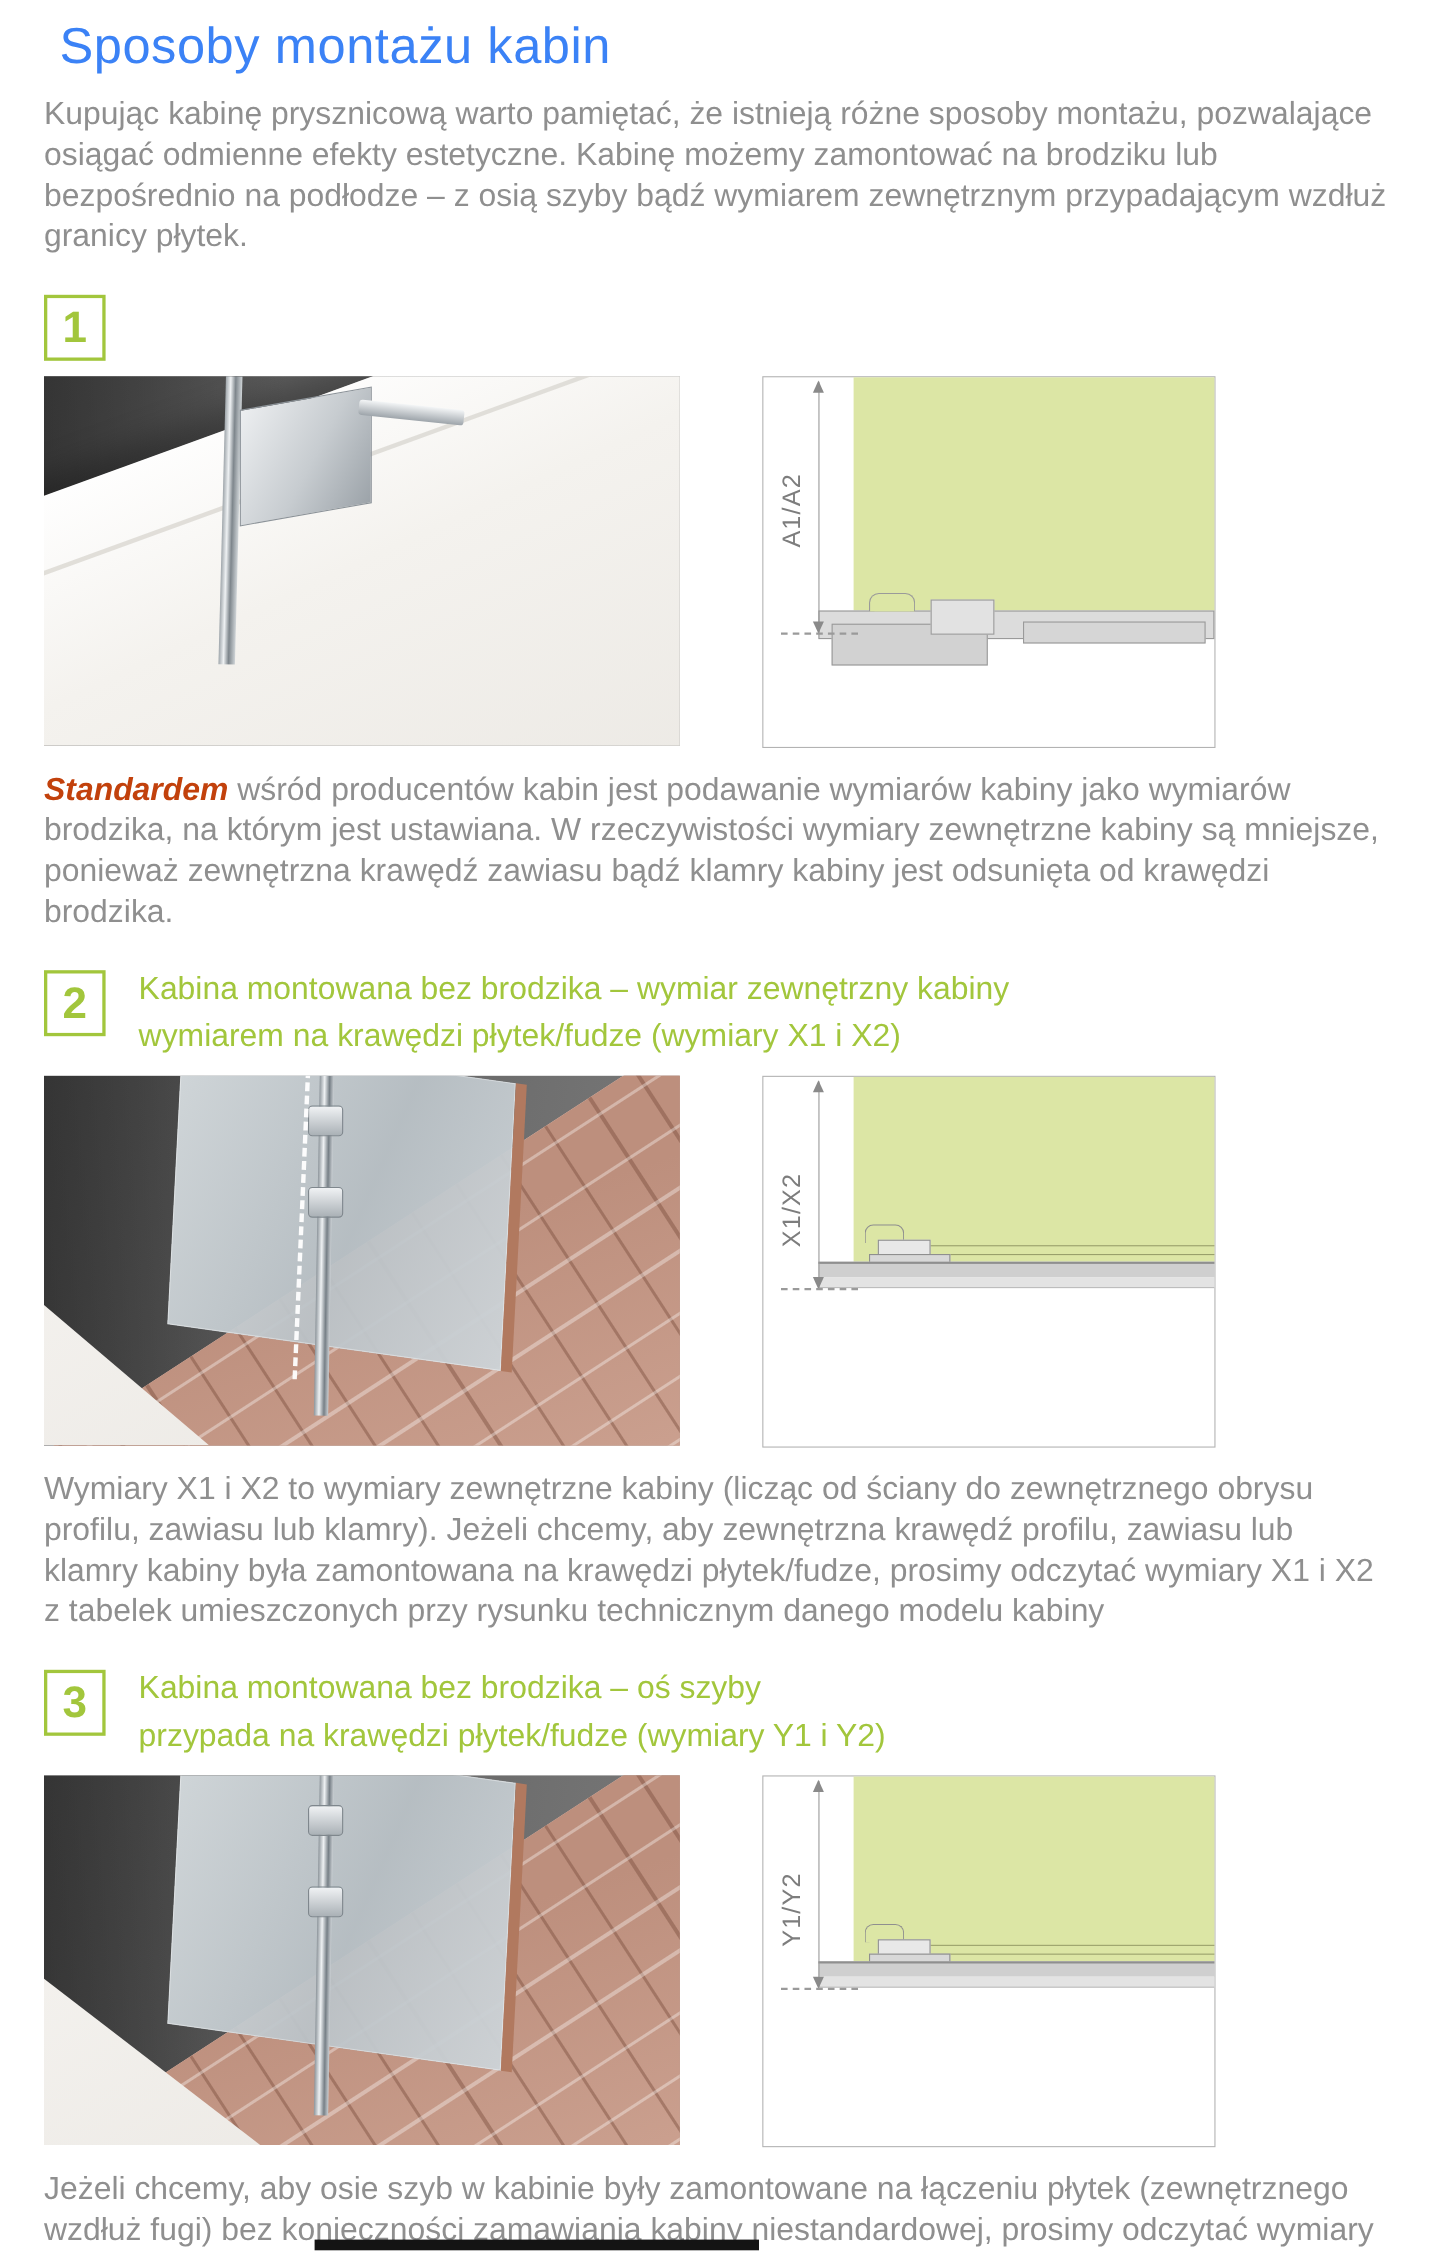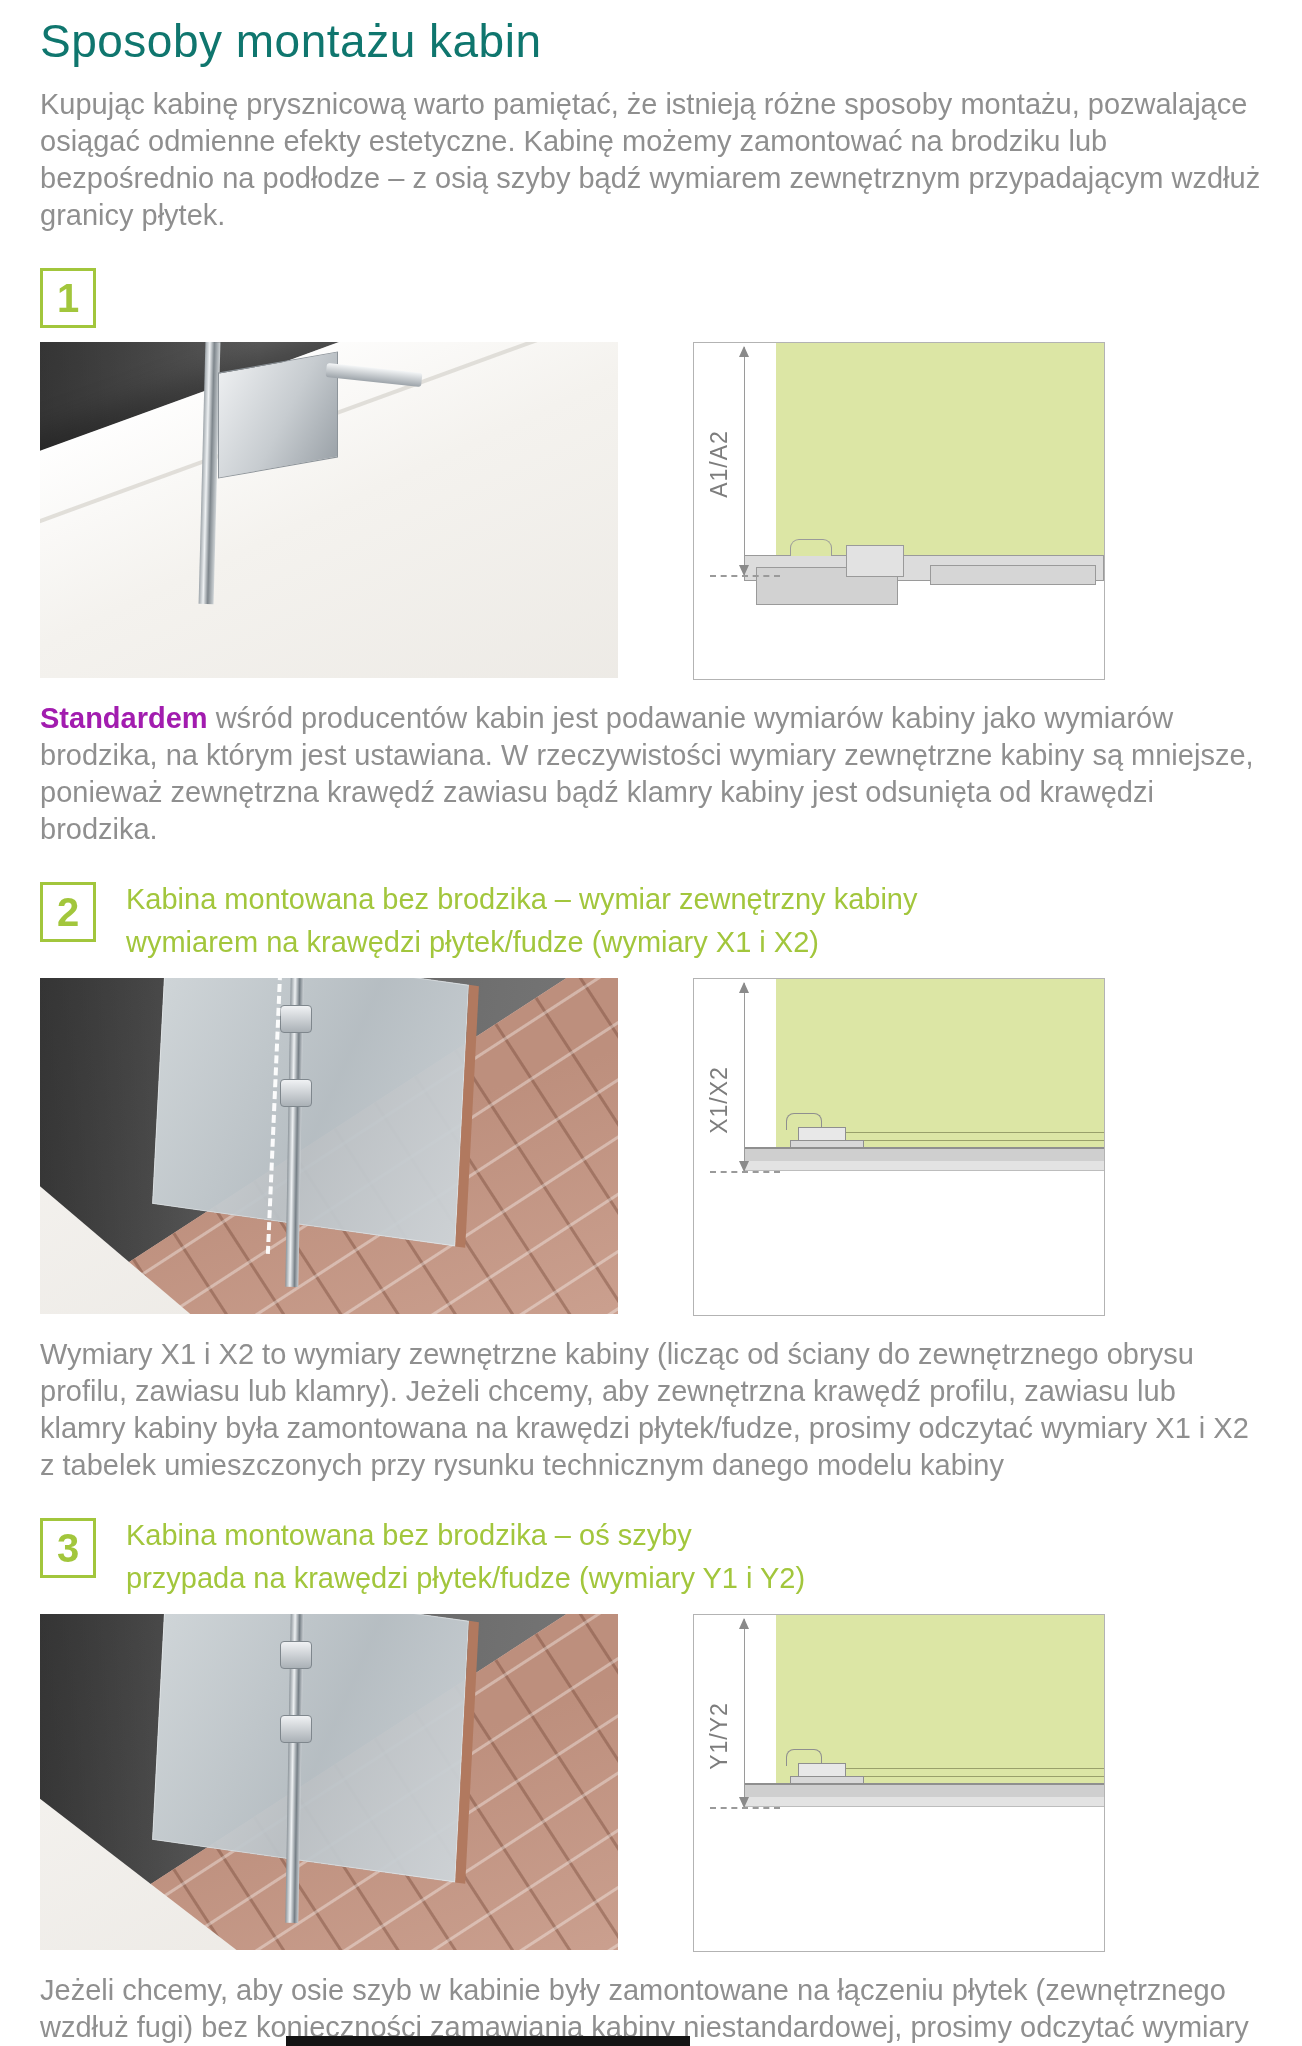--- a/index.html
+++ b/index.html
@@ -5,30 +5,30 @@
   html,body{margin:0;padding:0;}
   body{
     width:1302px;height:2046px;position:relative;overflow:hidden;
     background:#ffffff;
     font-family:"Liberation Sans","DejaVu Sans",sans-serif;
   }
   .container{padding:10px 40px 0 40px;}
 
   
   .page-title{
-    margin:2px 0 16px 0;
+    margin:2px 0 16px 14px;
     font-size:46px;line-height:58px;font-weight:400;
-    color:#0f766e;letter-spacing:.5px;
+    color:#3b82f6;letter-spacing:.5px;
   }
   .body-text{
     margin:0;color:#8f8f8f;font-size:29px;line-height:37px;font-weight:400;
   }
   .intro{margin-top:12px;}
   .note{margin-top:20px;}
-  .note strong{color:#a21caf;font-weight:700;}
+  .note strong{color:#c2410c;font-weight:700;font-style:italic;}
 
   
   .sec-head{display:flex;align-items:flex-start;margin-top:30px;}
   .num-box{
     width:50px;height:54px;border:3px solid #a2c63c;flex:none;
     display:flex;align-items:center;justify-content:center;
     margin-right:30px;margin-top:4px;
   }
   .num-box span{color:#a2c63c;font-size:40px;font-weight:700;line-height:1;}
   .sec-title{

